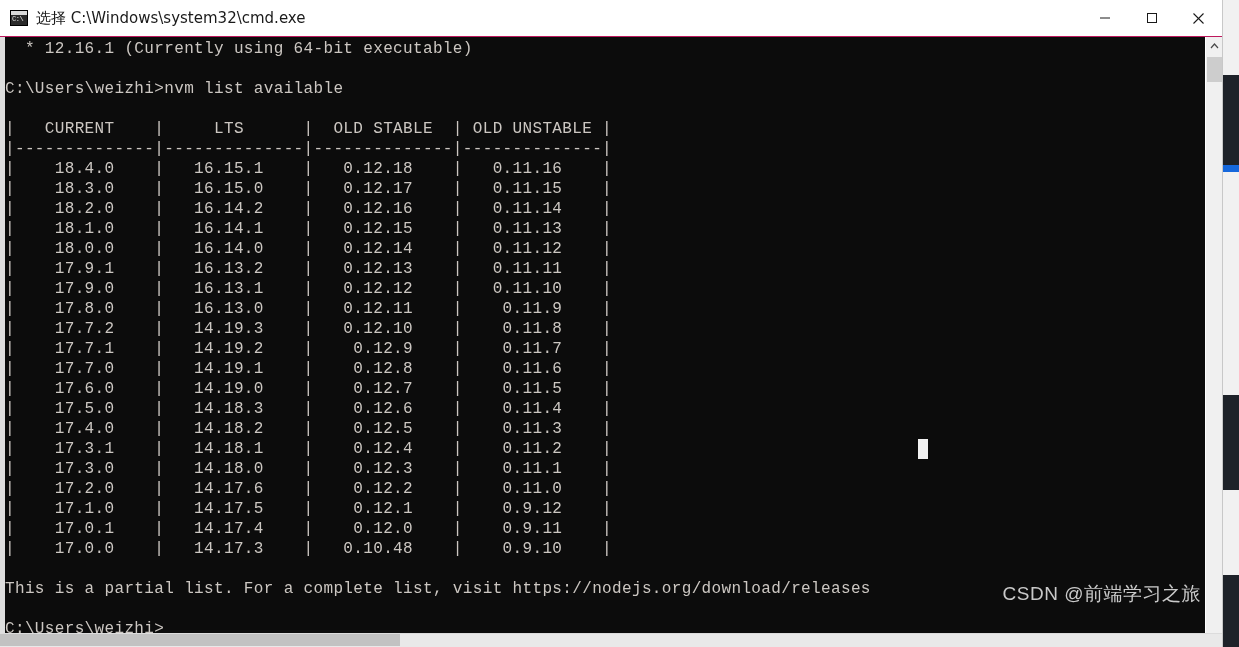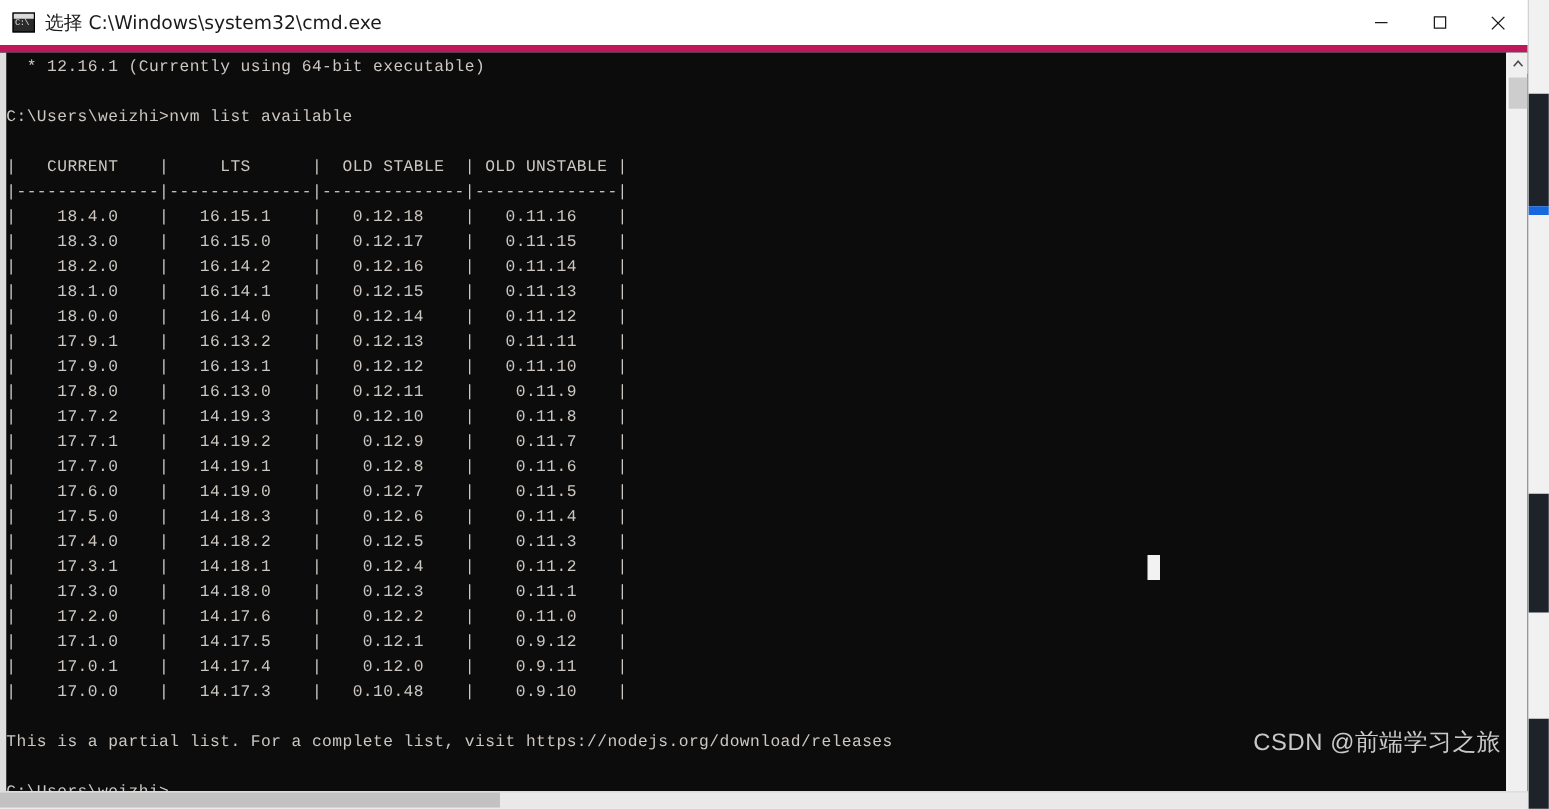--- a/index.html
+++ b/index.html
@@ -43,21 +43,21 @@
     flex-direction: column;
   }
 
   
   #title-bar {
     height: 36px;
     background: #ffffff;
     display: flex;
     align-items: center;
     flex: 0 0 36px;
-    border-bottom: 6px solid #be185d;
+    border-bottom: 1px solid #be185d;
   }
   #app-icon {
     width: 18px;
     height: 16px;
     margin-left: 10px;
     margin-right: 8px;
     background: #2a2a2a;
     border: 1px solid #000;
     position: relative;
     flex: 0 0 auto;
@@ -127,21 +127,21 @@
     background: #dedede;
     z-index: 3;
   }
   #console-text {
     position: absolute;
     left: 5px;
     top: 2px;
     right: 0;
     margin: 0;
     font-family: "Liberation Mono", "DejaVu Sans Mono", monospace;
-    font-size: 13px;
+    font-size: 16px;
     line-height: 20px;
     color: #ccc7c2;
     white-space: pre;
     letter-spacing: 0.35px;
   }
   #text-cursor {
     position: absolute;
     left: 918px;
     top: 402px;
     width: 10px;

